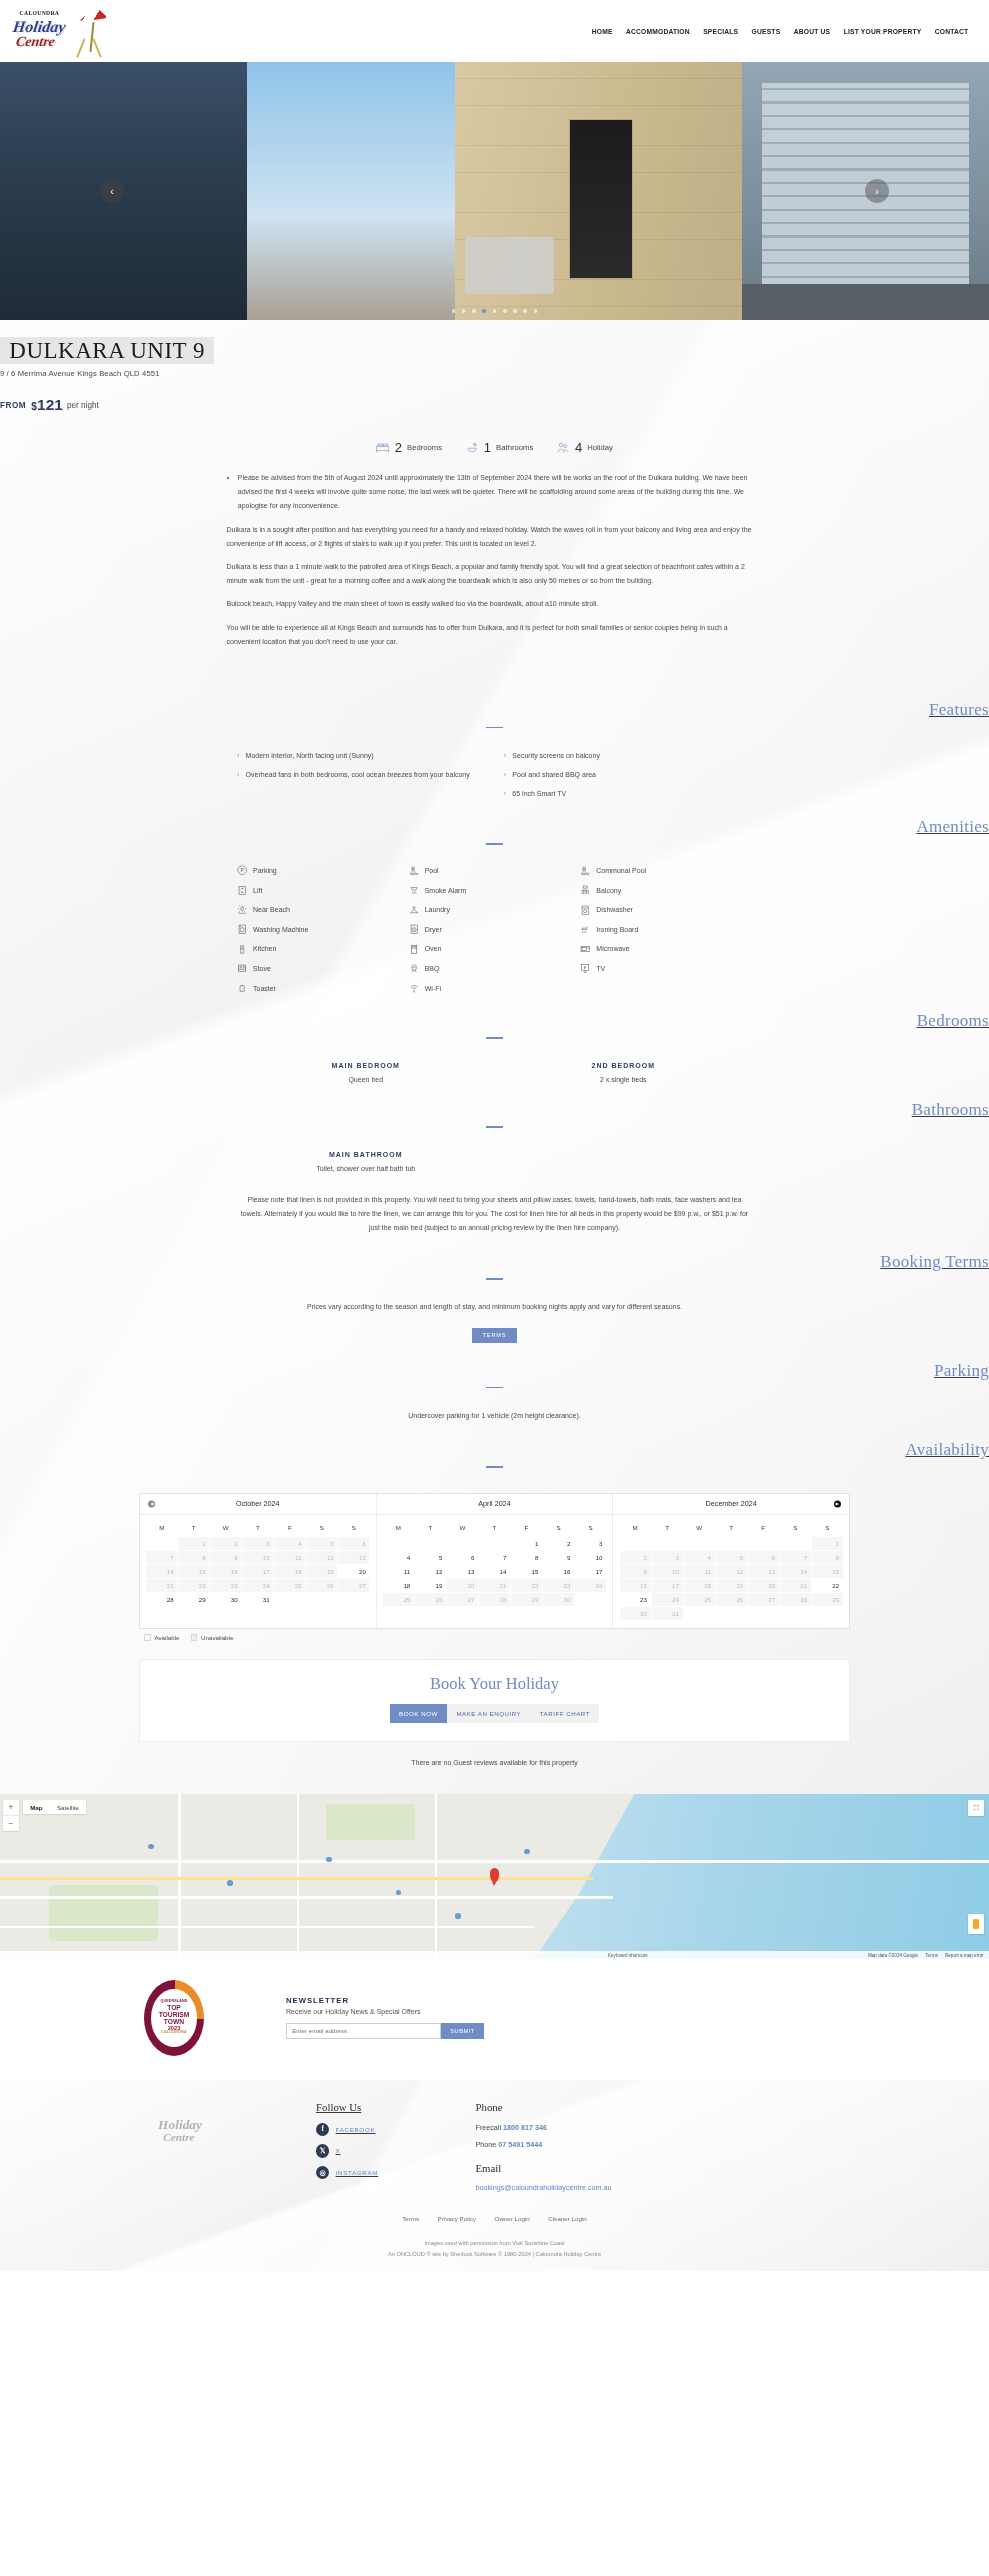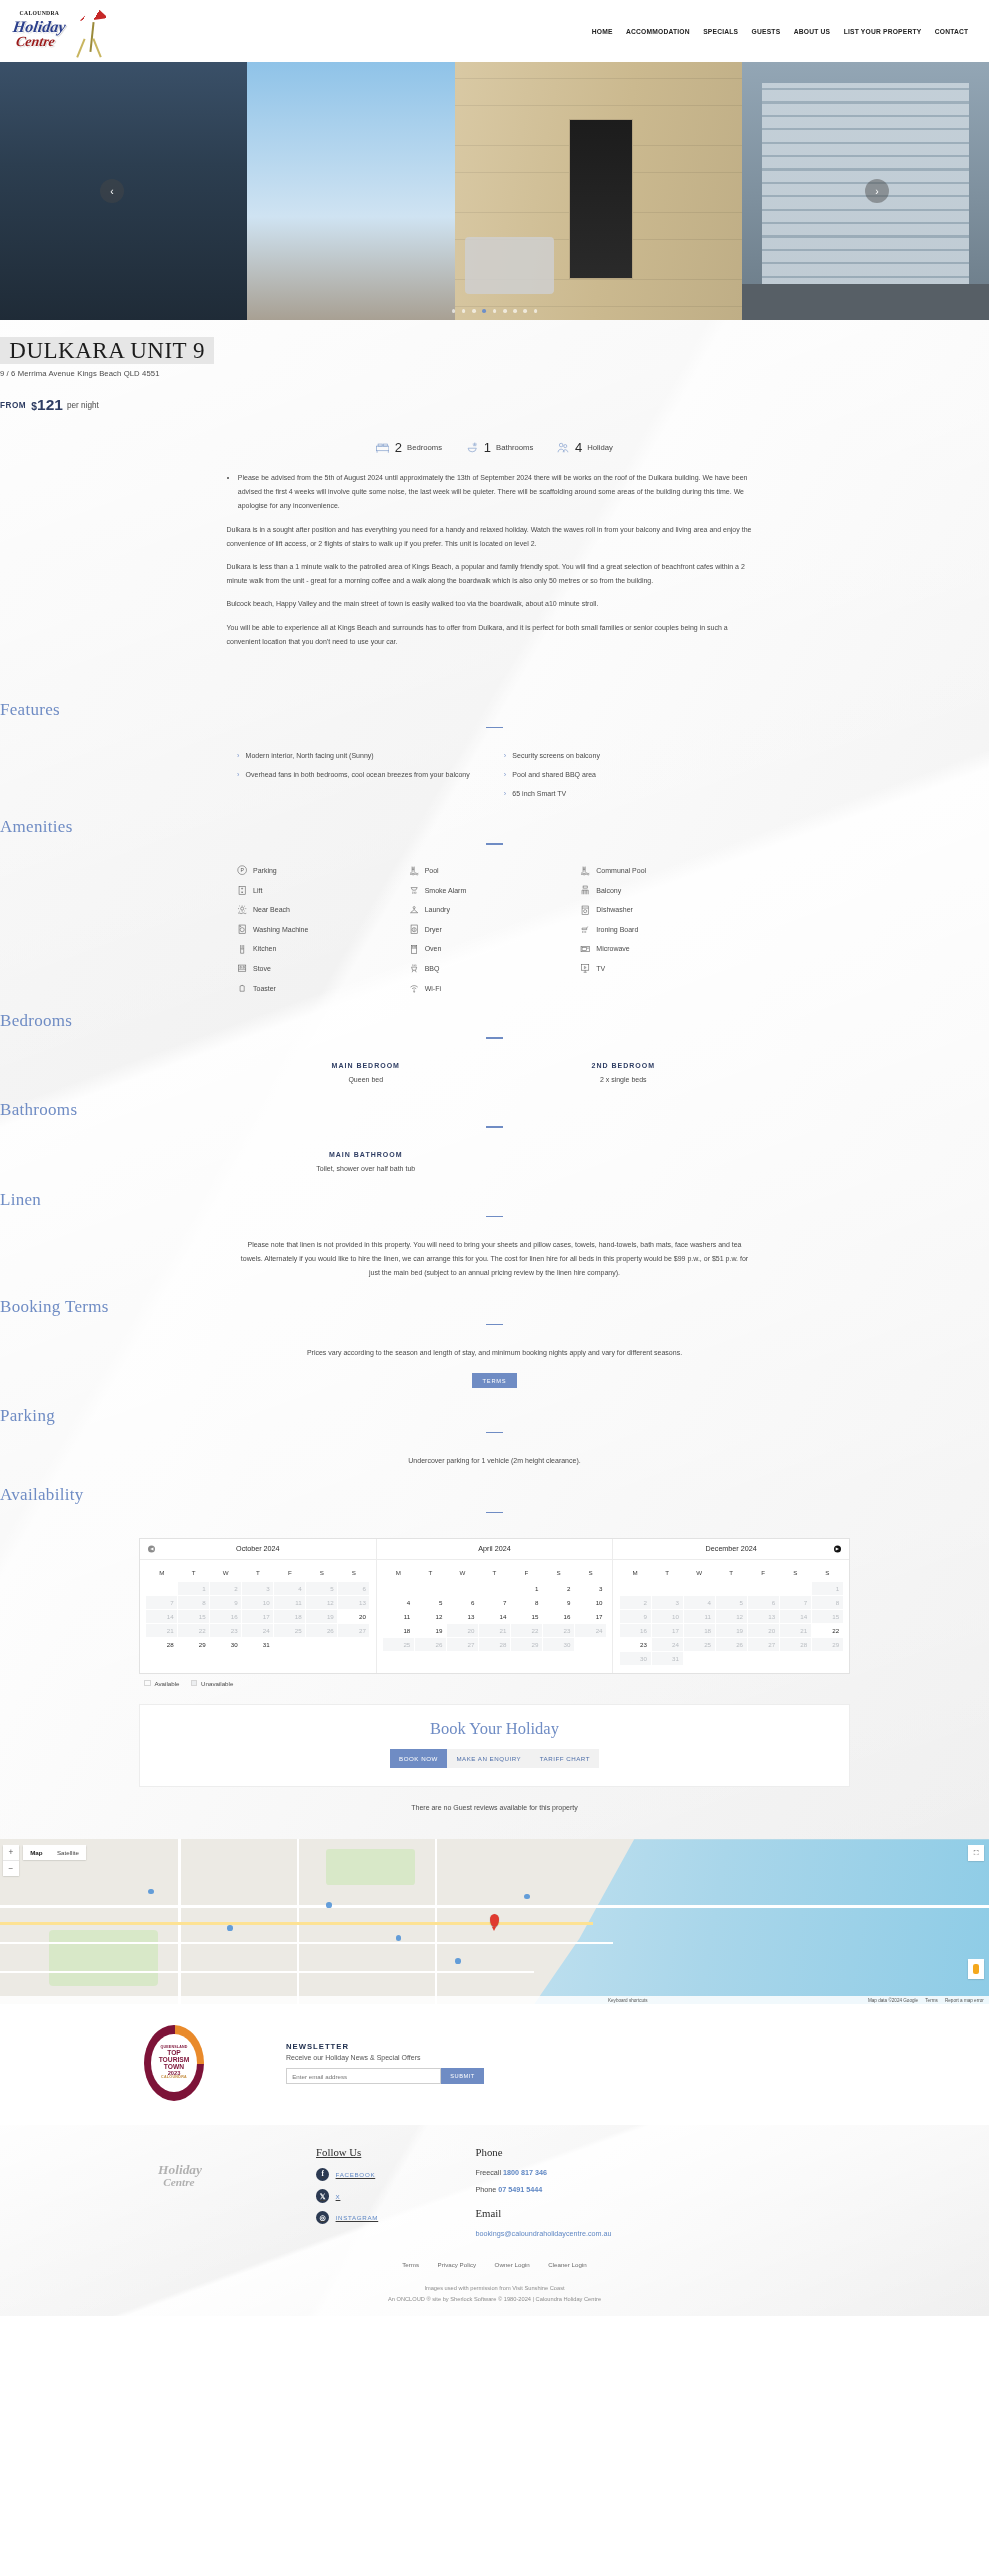--- a/index.html
+++ b/index.html
@@ -150,21 +150,21 @@
   .stat .lbl { font-size: 7.7px; color: #474747; }
   .stat svg { display: block; }
 
   
   .description { width: 536px; margin: 0 auto; padding: 7.2px 0 25px; }
   .description ul { margin: 0 0 9.3px 11.3px; }
   .description li { font-size: 7px; line-height: 2.0; color: #4a4a4a; }
   .description p { font-size: 7px; line-height: 2.0; color: #4a4a4a; margin-bottom: 9.3px; }
 
   
-  .sec-head { text-align: left; padding-top: 17.5px; }
+  .sec-head { text-align: right; padding-top: 17.5px; text-decoration: underline; }
   .sec-head h2 {
     font-family: "Liberation Serif", serif;
     font-size: 17px; font-weight: normal; color: #6f8cc4; letter-spacing: 0.3px;
   }
   .sec-head .rule { width: 17.5px; height: 1.5px; background: #6f8cc4; margin: 6.2px auto 0; }
 
   
   .features-grid {
     width: 515px; margin: 21.6px auto 0;
     display: grid; grid-template-columns: 1fr 1fr; column-gap: 18.5px; row-gap: 7.2px;
@@ -707,24 +707,20 @@
     </div>
     <div class="rooms one">
       <div class="room">
         <h3>MAIN BATHROOM</h3>
         <p>Toilet, shower over half bath tub</p>
       </div>
     </div>
   </section>
 
   <section>
-    <div class="sec-head">
-      <h2>Linen</h2>
-      <div class="rule"></div>
-    </div>
     <div class="sec-para">
       <p>Please note that linen is not provided in this property. You will need to bring your sheets and pillow cases, towels, hand-towels, bath mats, face washers and tea towels. Alternately if you would like to hire the linen, we can arrange this for you. The cost for linen hire for all beds in this property would be $99 p.w., or $51 p.w. for just the main bed (subject to an annual pricing review by the linen hire company).</p>
     </div>
   </section>
 
   <section>
     <div class="sec-head">
       <h2>Booking Terms</h2>
       <div class="rule"></div>
     </div>

